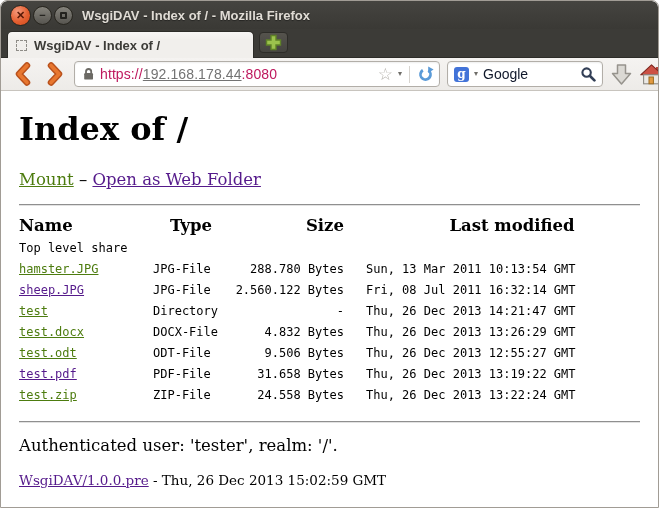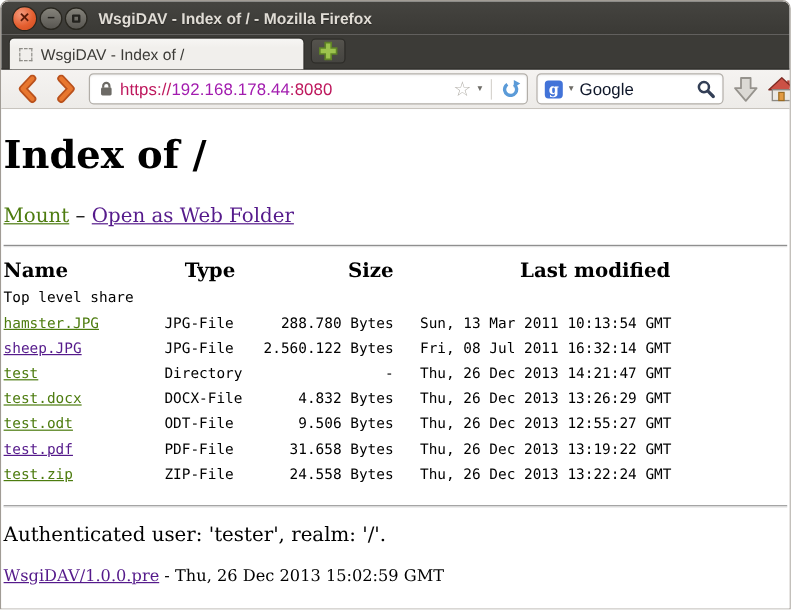--- a/index.html
+++ b/index.html
@@ -60,21 +60,21 @@
   .tab {
     width:247px; height:27px;
     background:linear-gradient(#f7f6f4,#f1efec 30%,#f1efec);
     border:1px solid #2d2c28; border-bottom:none;
     border-radius:5px 5px 0 0;
     display:flex; align-items:center;
     padding:0 8px; gap:7px;
     position:relative; z-index:2;
   }
   .favicon-ph { width:11px; height:11px; border:1px dashed #8f8d88; flex:none; }
-  .tab-label { font-size:13px; color:#3c3b37; white-space:nowrap; overflow:hidden; }
+  .tab-label { font-size:13px; color:#3c3b37; white-space:nowrap; overflow:hidden;font-weight:bold; }
   .newtab {
     width:29px; height:21px;
     margin:0 0 5px 5px;
     background:linear-gradient(#55534d,#454440);
     border:1px solid #2d2c28;
     border-radius:4px;
     display:flex; align-items:center; justify-content:center;
   }
 
   
@@ -91,21 +91,21 @@
     flex:none; width:366px; height:26px;
     background:#fff;
     border:1px solid #b2aea8; border-radius:4px;
     box-shadow:inset 0 1px 2px rgba(0,0,0,0.07);
     display:flex; align-items:center;
     padding:0 5px 0 7px; gap:5px;
     margin-left:3px;
   }
   .urltext { flex:1; font-size:14px; white-space:nowrap; overflow:hidden; letter-spacing:0.1px; }
   .urltext .dim { color:#be185d; }
-  .urltext .host { color:#a21caf; }
+  .urltext .host { color:#737373;text-decoration:underline; }
   .star-glyph { font-size:17px; color:#b7b4ae; line-height:1; }
   .caret { font-size:8px; color:#6f6d68; line-height:1; }
   .vsep { width:1px; height:17px; background:#d7d4cf; margin:0 2px; }
   .searchbox {
     flex:none; width:156px; height:26px;
     background:#fff;
     border:1px solid #b2aea8; border-radius:4px;
     box-shadow:inset 0 1px 2px rgba(0,0,0,0.07);
     display:flex; align-items:center;
     padding:0 6px; gap:5px;
@@ -117,21 +117,21 @@
     color:#fff; font-family:"DejaVu Serif",serif; font-weight:bold;
     font-size:12px; line-height:14px; text-align:center;
   }
   .search-ph { flex:1; font-size:14px; color:#0f172a; }
   .toolbtn { margin-left:8px; }
 
   
   .content {
     height:416px;
     background:#fff;
-    padding:0 2px;
+    padding:0 18px;
     overflow:hidden;
     font-family:"DejaVu Serif","Liberation Serif",serif;
     color:#000;
   }
   .content h1 {
     font-size:32px; line-height:1.15;
     margin:20px 0 22px;
     font-weight:bold;
   }
   .navlinks { font-size:16.5px; margin:0; }

